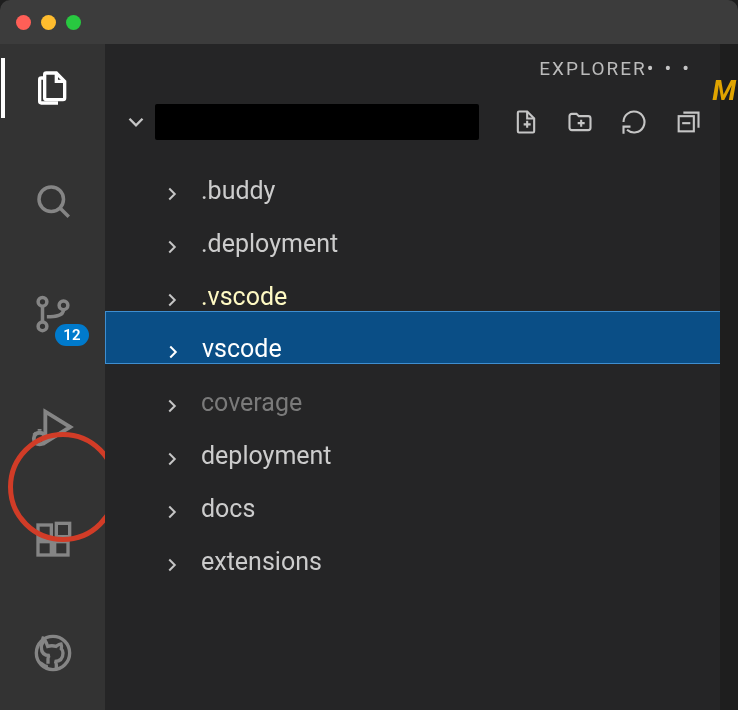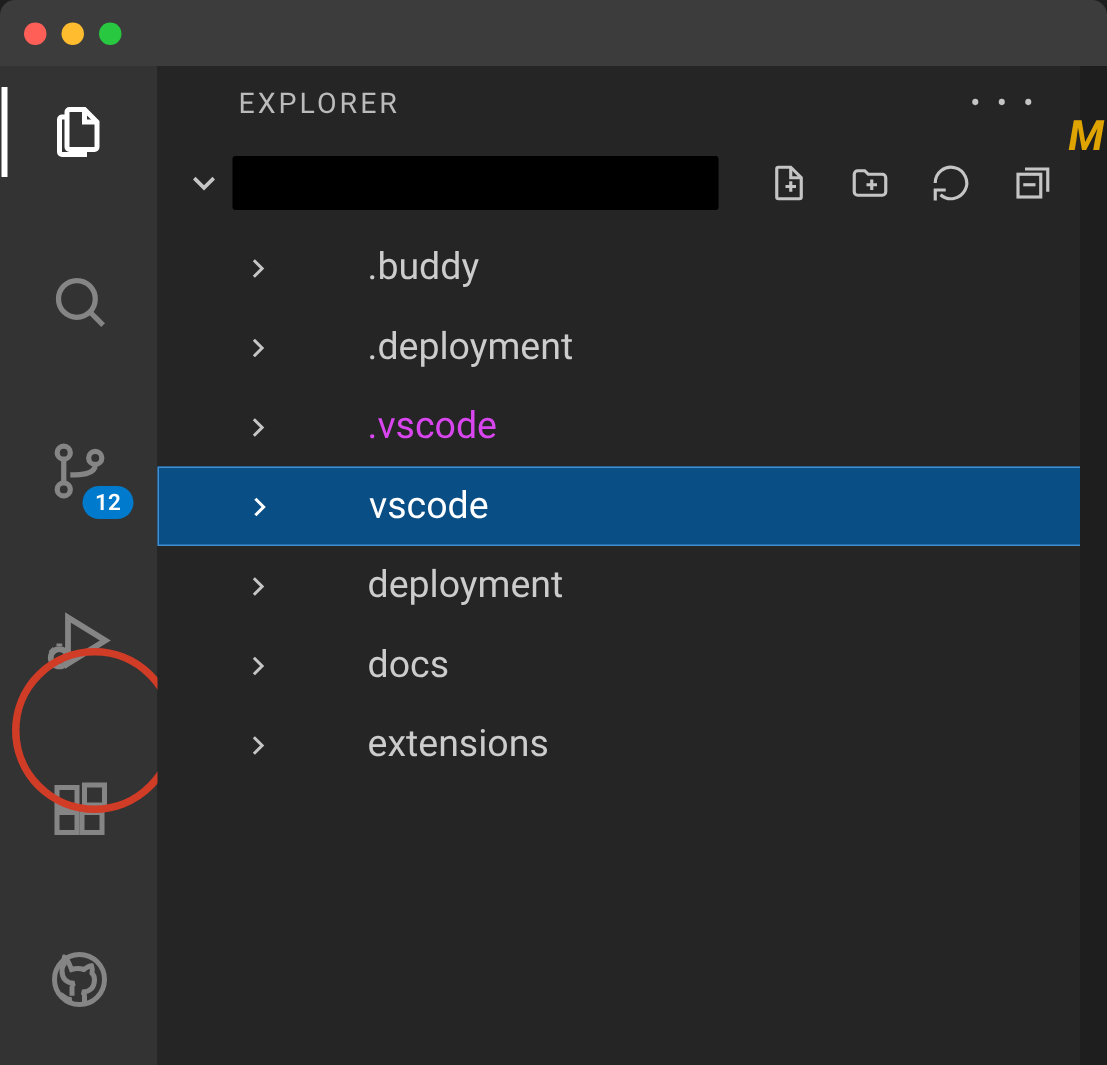--- a/index.html
+++ b/index.html
@@ -32,40 +32,40 @@
     .red-circle{
       position:absolute; width:110px; height:110px; border:5px solid #d13c27; border-radius:50%;
       left:8px; top:388px; pointer-events:none;
     }
     .sidebar{
       flex:1; background:#252526; display:flex; flex-direction:column; position:relative;
       border-top-right-radius:6px;
     }
     .sidebar-right-edge{position:absolute; right:0; top:0; bottom:0; width:18px; background:#1e1e1e;}
     .panel-header{
-      display:flex; align-items:center; justify-content:space-between; padding:12px 46px 12px 54px;
+      display:flex; align-items:center; justify-content:flex-end; padding:12px 46px 12px 54px;
     }
     .panel-title{ color:#bbbbbb; letter-spacing:2px; font-size:19px;}
     .ellipsis{ color:#c5c5c5; letter-spacing:3px; font-size:20px;}
     .ws-header{
       display:flex; align-items:center; padding:0 36px 0 18px; height:60px;
     }
     .ws-twist{ margin-right:6px;}
     .ws-name{ flex:0 0 auto; width:324px; height:36px; background:#000; border-radius:2px;}
     .ws-actions{ margin-left:auto; display:flex; gap:26px;}
     .ws-actions svg{ stroke:#c5c5c5; fill:none; stroke-width:1.8;}
     .tree{ display:flex; flex-direction:column;}
     .row{
-      display:flex; align-items:center; height:53px; padding-left:56px; cursor:pointer;gap:44px;
+      display:flex; align-items:flex-end; height:53px; padding-left:56px; cursor:pointer;
     }
     .row .chev{ margin-right:18px; flex:0 0 auto;}
     .row .label{ font-size:25px;}
     .row.dim .label{ color:#7a7a7a;}
     .row.default .label{ color:#cccccc;}
-    .row.mod .label{ color:#d946ef;}
+    .row.mod .label{ color:#fef9c3;}
     .row.selected{ background:#0a4e86; border:1px solid #3e8ed0;}
     .row.selected .label{ color:#fff;}
     .row.selected .chev path{ stroke:#fff;}
     .dot-mod{ margin-left:auto; width:12px; height:12px; border-radius:50%; background:#a89368;}
     .chev path, .ws-twist path{ stroke:#c5c5c5; stroke-width:2.2; fill:none;}
     .gold-m{
       position:absolute; top:30px; right:2px; color:#e0a400; font-size:28px; font-weight:700; font-style:italic;
     }
   </style>
 </head>
@@ -190,20 +190,26 @@
           </svg>
           <span class="label">.vscode</span>
           <span class="dot-mod"></span>
         </div>
         <div class="row selected">
           <svg width="22" height="22" viewBox="0 0 24 24" class="chev">
             <path d="M9 6l6 6-6 6"></path>
           </svg>
           <span class="label">vscode</span>
         </div>
+        <div class="row dim">
+          <svg width="22" height="22" viewBox="0 0 24 24" class="chev">
+            <path d="M9 6l6 6-6 6"></path>
+          </svg>
+          <span class="label">coverage</span>
+        </div>
         <div class="row default">
           <svg width="22" height="22" viewBox="0 0 24 24" class="chev">
             <path d="M9 6l6 6-6 6"></path>
           </svg>
           <span class="label">deployment</span>
         </div>
         <div class="row default">
           <svg width="22" height="22" viewBox="0 0 24 24" class="chev">
             <path d="M9 6l6 6-6 6"></path>
           </svg>

